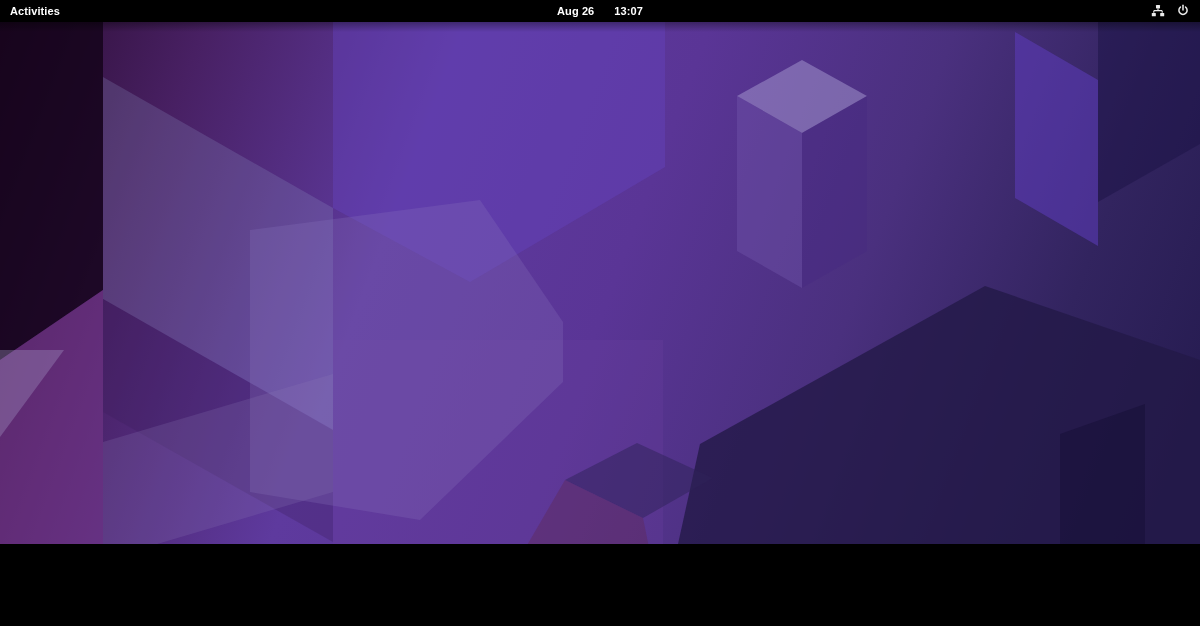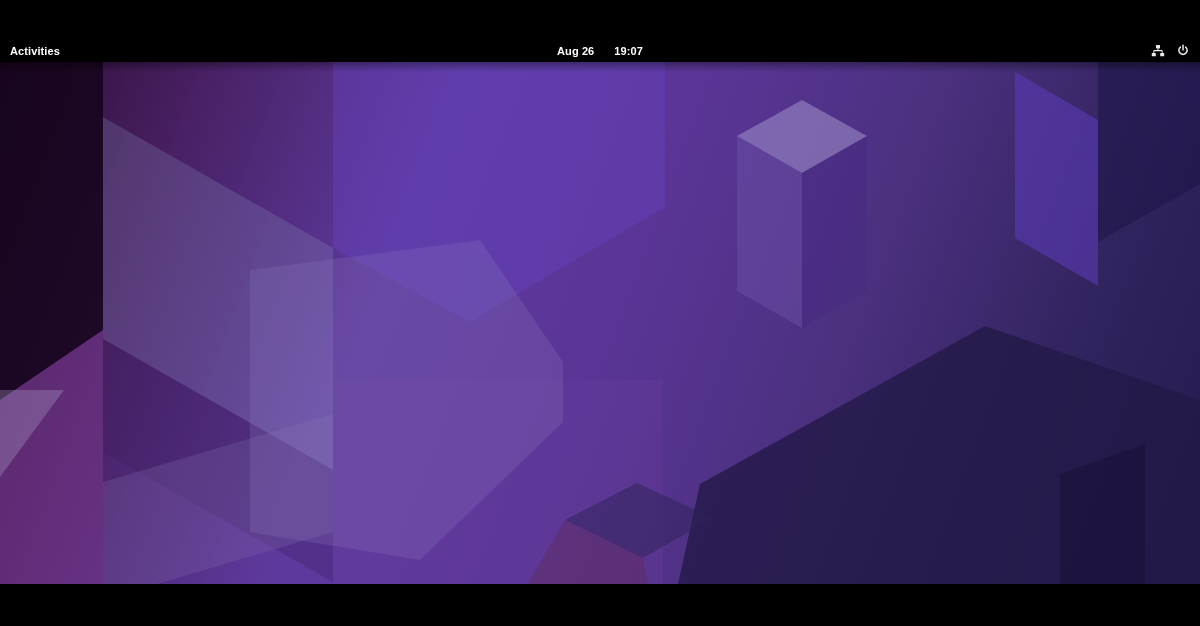--- a/index.html
+++ b/index.html
@@ -5,21 +5,20 @@
   * { margin: 0; padding: 0; box-sizing: border-box; }
   html, body { background: #000; }
   body { font-family: "Liberation Sans", sans-serif; }
 
   .screen {
     position: relative;
     width: 1200px;
     height: 544px;
     overflow: hidden;
     background: #2c0d33;
-    margin-top: 40px;
   }
 
   
   .topbar {
     position: absolute;
     top: 0; left: 0; right: 0;
     height: 22px;
     background: var(--topbar-bg, #000000);
     color: var(--topbar-fg, #ffffff);
     display: flex;
@@ -68,21 +67,21 @@
 </head>
 <body>
 
 <div class="screen">
 
   <div class="topbar">
     <button class="activities">Activities</button>
 
     <button class="clock">
       <span>Aug 26</span>
-      <span>19:07</span>
+      <span>13:07</span>
     </button>
 
     <button class="status">
 
       <svg width="14" height="14" viewBox="0 0 16 16" aria-hidden="true">
         <g fill="#ffffff">
           <rect x="5.7" y="1.2" width="4.6" height="3.8" rx="0.6"></rect>
           <rect x="0.9" y="10.2" width="4.6" height="3.8" rx="0.6"></rect>
           <rect x="10.5" y="10.2" width="4.6" height="3.8" rx="0.6"></rect>
         </g>

